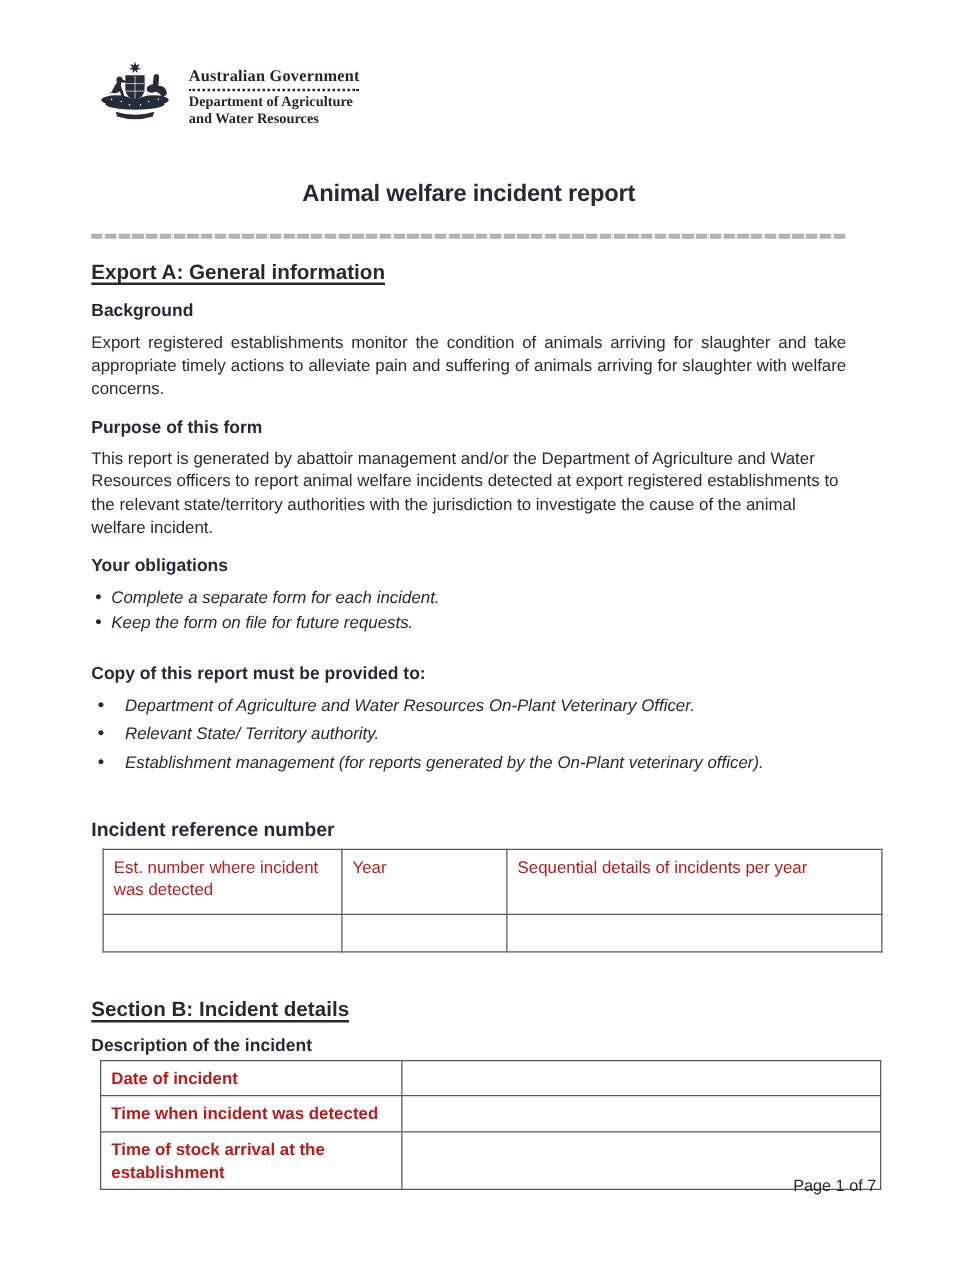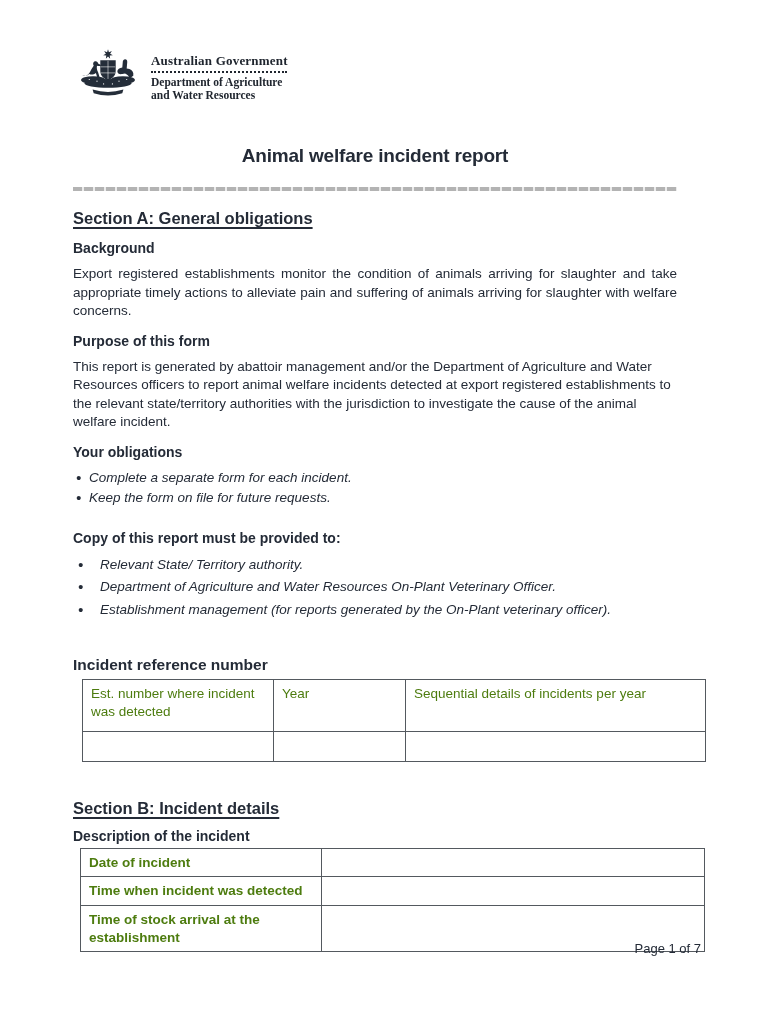--- a/index.html
+++ b/index.html
@@ -32,21 +32,21 @@
   .justified{text-align:justify;}
 
   
   .bullets{margin:7px 0 0;padding:0;list-style:none;font-size:13.5px;}
   .bullets li{position:relative;padding-left:16px;line-height:20px;font-style:italic;}
   .bullets li::before{content:"\2022";position:absolute;left:3px;font-size:15px;}
   .bullets.wide li{padding-left:27px;line-height:21.5px;margin-bottom:1px;}
   .bullets.wide li::before{left:5px;}
 
   
-  table{border-collapse:collapse;font-size:13.5px;color:#4d7c0f;}
+  table{border-collapse:collapse;font-size:13.5px;color:#b91c1c;}
   td{border:1px solid #54595f;padding:5px 8px 4px;vertical-align:top;line-height:18px;}
   .ref-table{margin:5px 0 0 9px;width:623px;table-layout:fixed;}
   .ref-table .hrow td{height:42px;}
   .ref-table .drow td{height:20px;}
   .detail-table{margin:3px 0 0 7px;width:624px;table-layout:fixed;}
   .detail-table td.lbl{font-weight:bold;}
   .detail-table tr.r1 td{height:16px;margin-left:20px;}
   .detail-table tr.r2 td{height:19px;}
   .detail-table tr.r3 td{height:36px;}
 
@@ -94,38 +94,38 @@
       <div class="gov-title">Australian Government</div>
       <div class="logo-divider"></div>
       <div class="dept-name">Department of Agriculture</div>
       <div class="dept-name">and Water Resources</div>
     </div>
   </div>
 
   <h1 class="doc-title">Animal welfare incident report</h1>
   <div class="rule"></div>
 
-  <h2 class="section-heading">Section A: General obligations</h2>
+  <h2 class="section-heading">Export A: General information</h2>
 
   <h3 class="sub-heading">Background</h3>
   <p class="body-text justified">Export registered establishments monitor the condition of animals arriving for slaughter and take appropriate timely actions to alleviate pain and suffering of animals arriving for slaughter with welfare concerns.</p>
 
   <h3 class="sub-heading">Purpose of this form</h3>
   <p class="body-text">This report is generated by abattoir management and/or the Department of Agriculture and Water Resources officers to report animal welfare incidents detected at export registered establishments to the relevant state/territory authorities with the jurisdiction to investigate the cause of the animal welfare incident.</p>
 
   <h3 class="sub-heading">Your obligations</h3>
   <ul class="bullets">
     <li>Complete a separate form for each incident.</li>
     <li>Keep the form on file for future requests.</li>
   </ul>
 
   <h3 class="sub-heading spaced">Copy of this report must be provided to:</h3>
   <ul class="bullets wide">
+    <li>Department of Agriculture and Water Resources On-Plant Veterinary Officer.</li>
     <li>Relevant State/ Territory authority.</li>
-    <li>Department of Agriculture and Water Resources On-Plant Veterinary Officer.</li>
     <li>Establishment management (for reports generated by the On-Plant veterinary officer).</li>
   </ul>
 
   <h3 class="sub-heading large">Incident reference number</h3>
   <table class="ref-table">
     <colgroup>
         <col style="width:191px">
         <col style="width:132px">
         <col style="width:300px">
       </colgroup>

